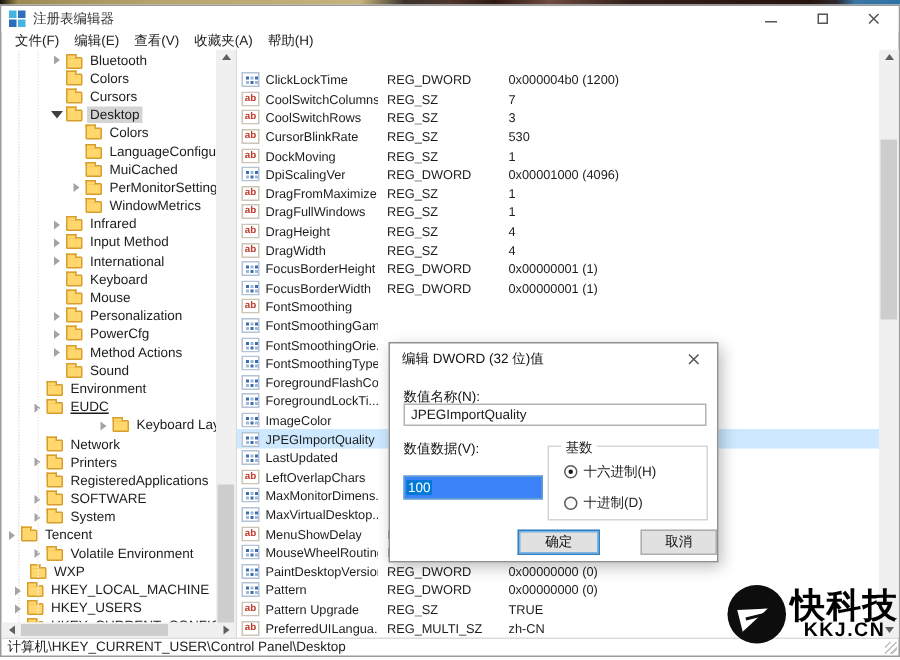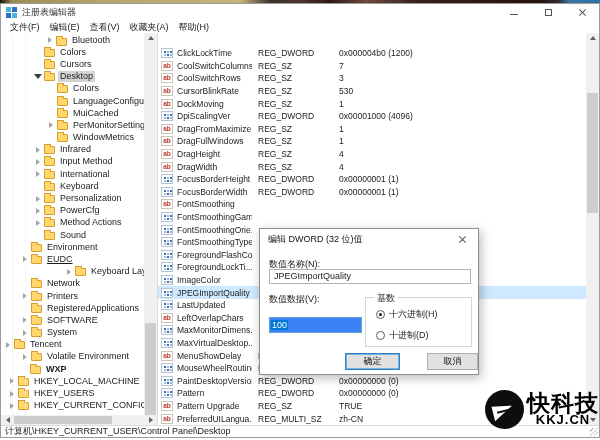--- a/index.html
+++ b/index.html
@@ -146,21 +146,21 @@
         <span class="menu-item">编辑(E)</span>
         <span class="menu-item">查看(V)</span>
         <span class="menu-item">收藏夹(A)</span>
         <span class="menu-item">帮助(H)</span>
       </div>
 
     <div class="content">
 
       <div class="tree-panel">
         <div class="tree-scroll">
-            <div class="trow" style="padding-left: 44px; align-items: flex-end;">
+            <div class="trow" style="padding-left: 32px; align-items: flex-end;">
               <span class="exp c"></span>
               <span class="folder"></span>
               <span class="tlabel">Bluetooth</span>
             </div>
             <div class="trow" style="padding-left: 32px;">
               <span class="exp n"></span>
               <span class="folder"></span>
               <span class="tlabel">Colors</span>
             </div>
             <div class="trow" style="padding-left: 32px;">
@@ -212,20 +212,25 @@
               <span class="exp c"></span>
               <span class="folder"></span>
               <span class="tlabel">International</span>
             </div>
             <div class="trow" style="padding-left: 32px;">
               <span class="exp n"></span>
               <span class="folder"></span>
               <span class="tlabel">Keyboard</span>
             </div>
             <div class="trow" style="padding-left: 32px;">
+              <span class="exp n"></span>
+              <span class="folder"></span>
+              <span class="tlabel">Mouse</span>
+            </div>
+            <div class="trow" style="padding-left: 32px;">
               <span class="exp c"></span>
               <span class="folder"></span>
               <span class="tlabel">Personalization</span>
             </div>
             <div class="trow" style="padding-left: 32px;">
               <span class="exp c"></span>
               <span class="folder"></span>
               <span class="tlabel">PowerCfg</span>
             </div>
             <div class="trow" style="padding-left: 32px;">
@@ -281,21 +286,21 @@
             <div class="trow" style="padding-left: 2px;">
               <span class="exp c"></span>
               <span class="folder"></span>
               <span class="tlabel">Tencent</span>
             </div>
             <div class="trow" style="padding-left: 19px;">
               <span class="exp c"></span>
               <span class="folder"></span>
               <span class="tlabel">Volatile Environment</span>
             </div>
-            <div class="trow" style="padding-left: 18px; font-weight: bold;">
+            <div class="trow" style="padding-left: 8px;">
               <span class="exp n"></span>
               <span class="folder"></span>
               <span class="tlabel">WXP</span>
             </div>
             <div class="trow" style="padding-left: 6px;">
               <span class="exp c"></span>
               <span class="folder"></span>
               <span class="tlabel">HKEY_LOCAL_MACHINE</span>
             </div>
             <div class="trow" style="padding-left: 6px; text-align: center;">

